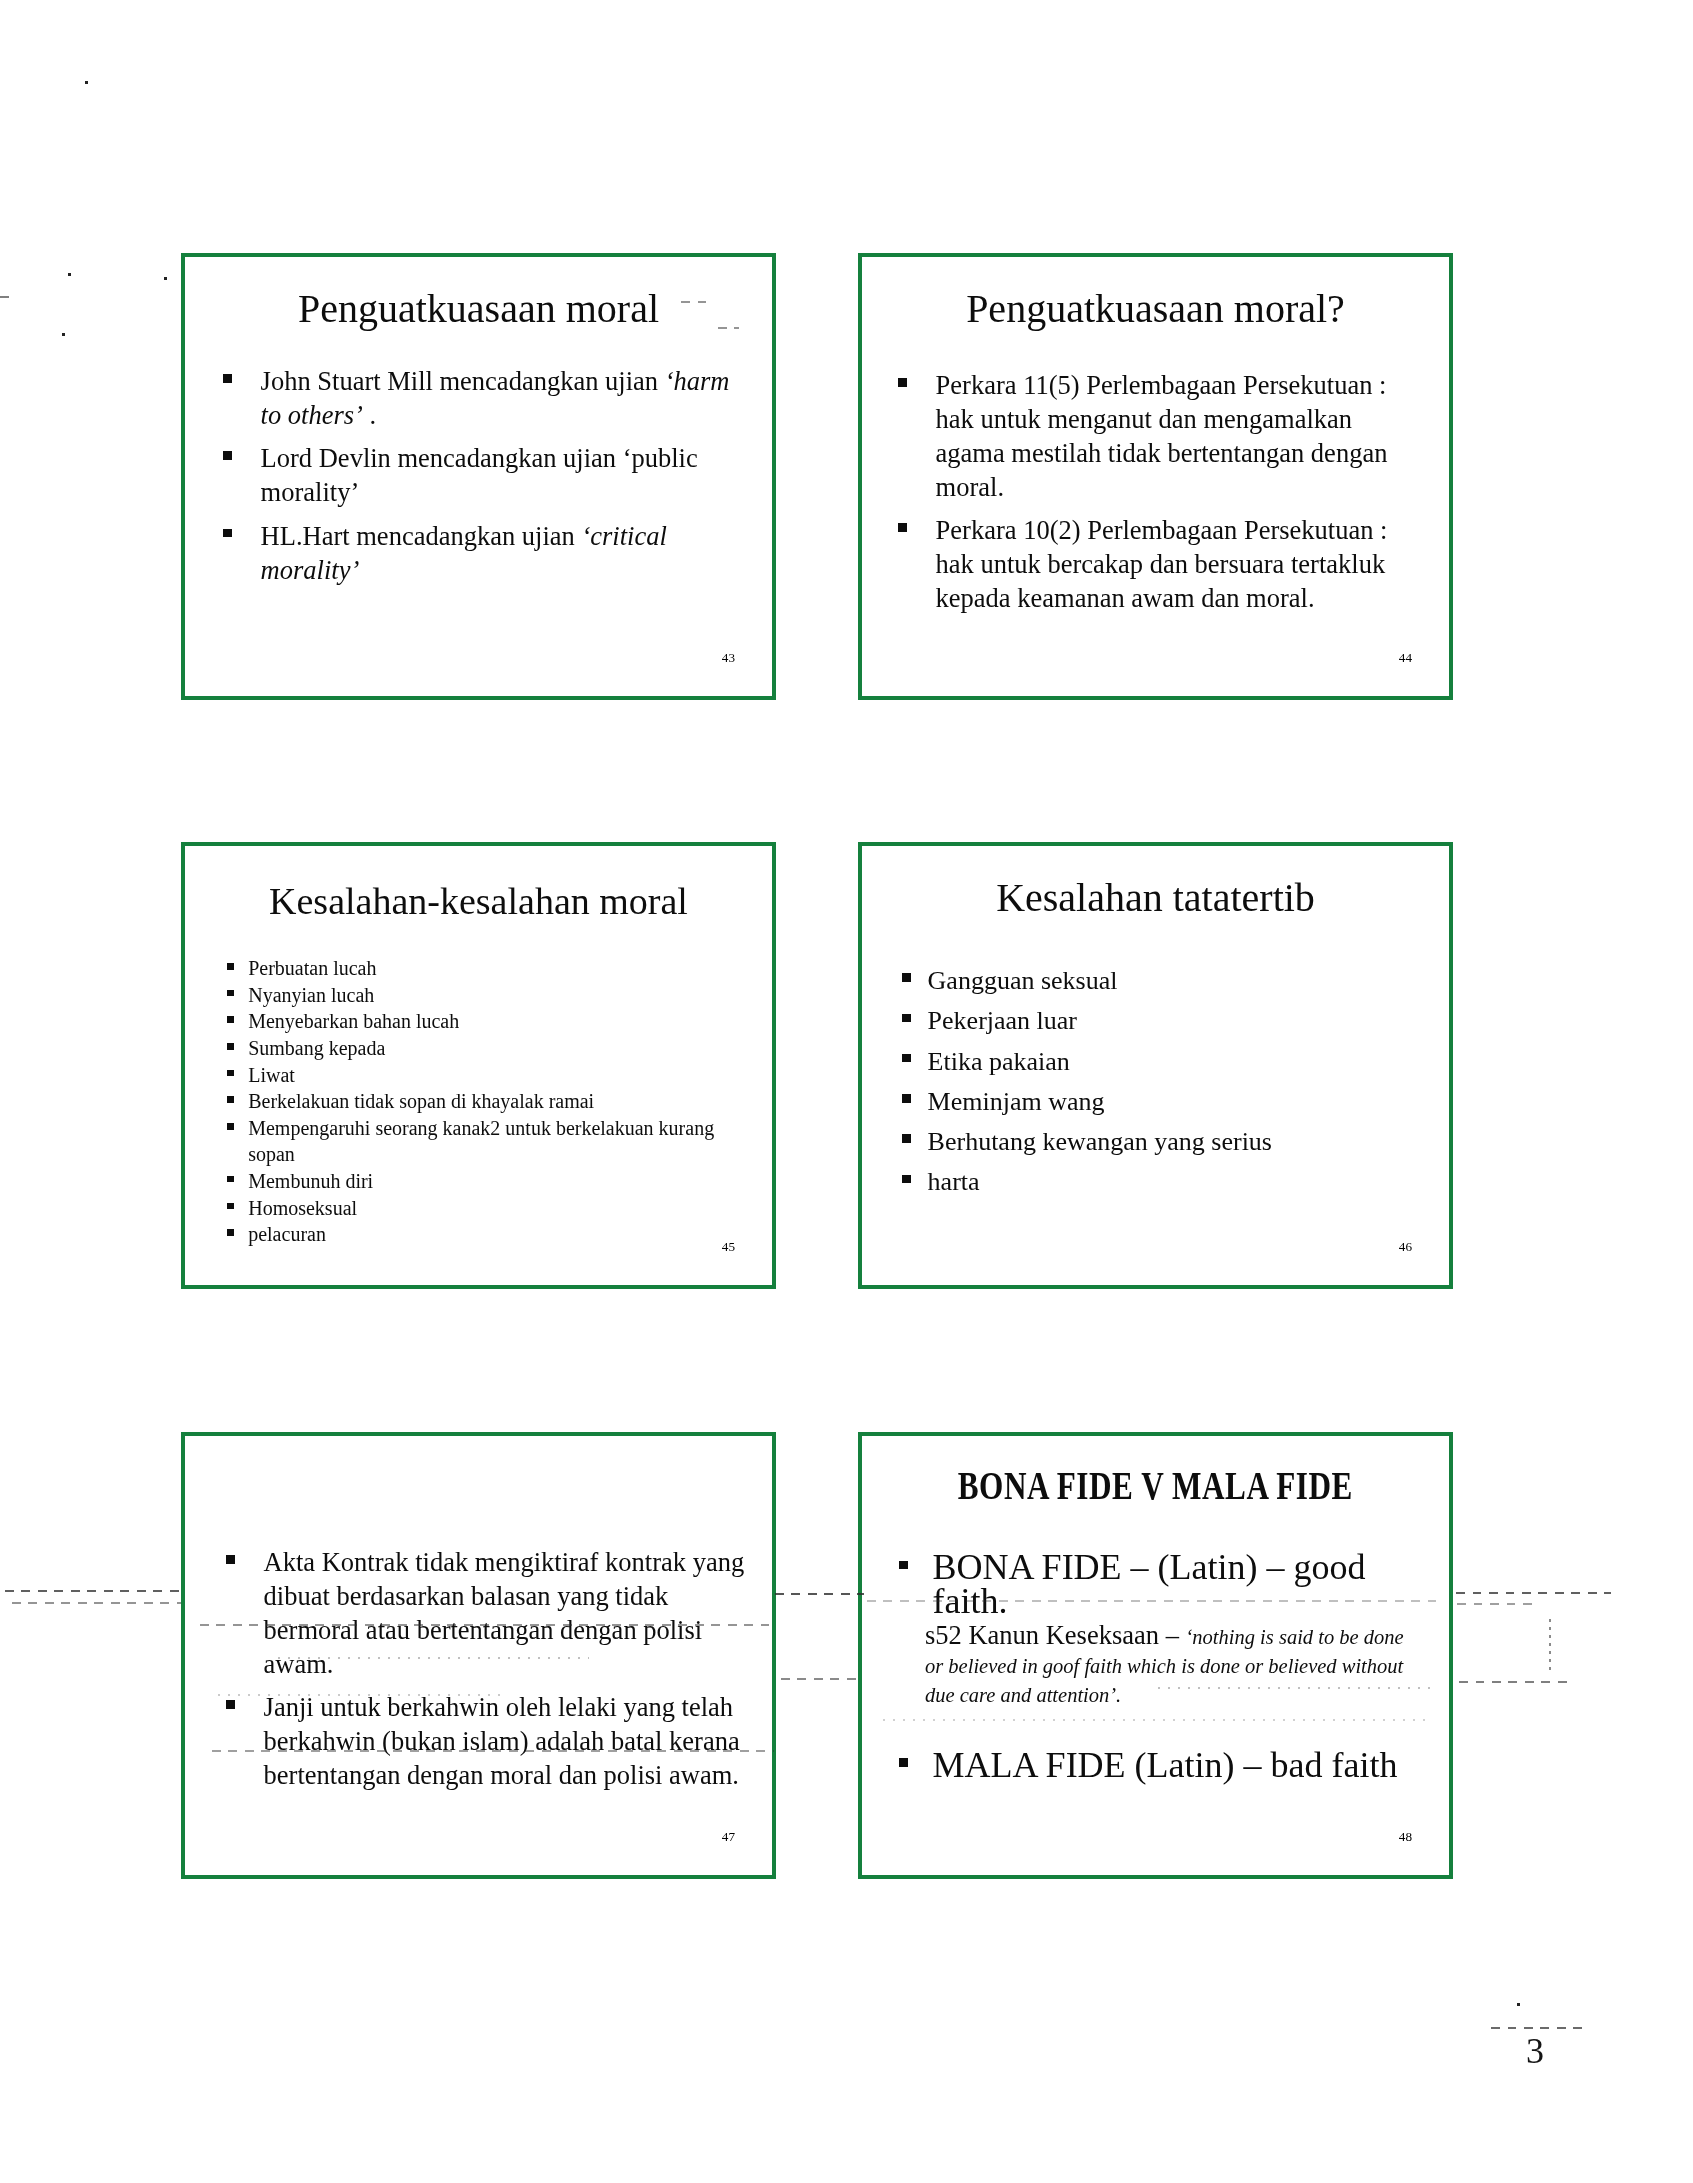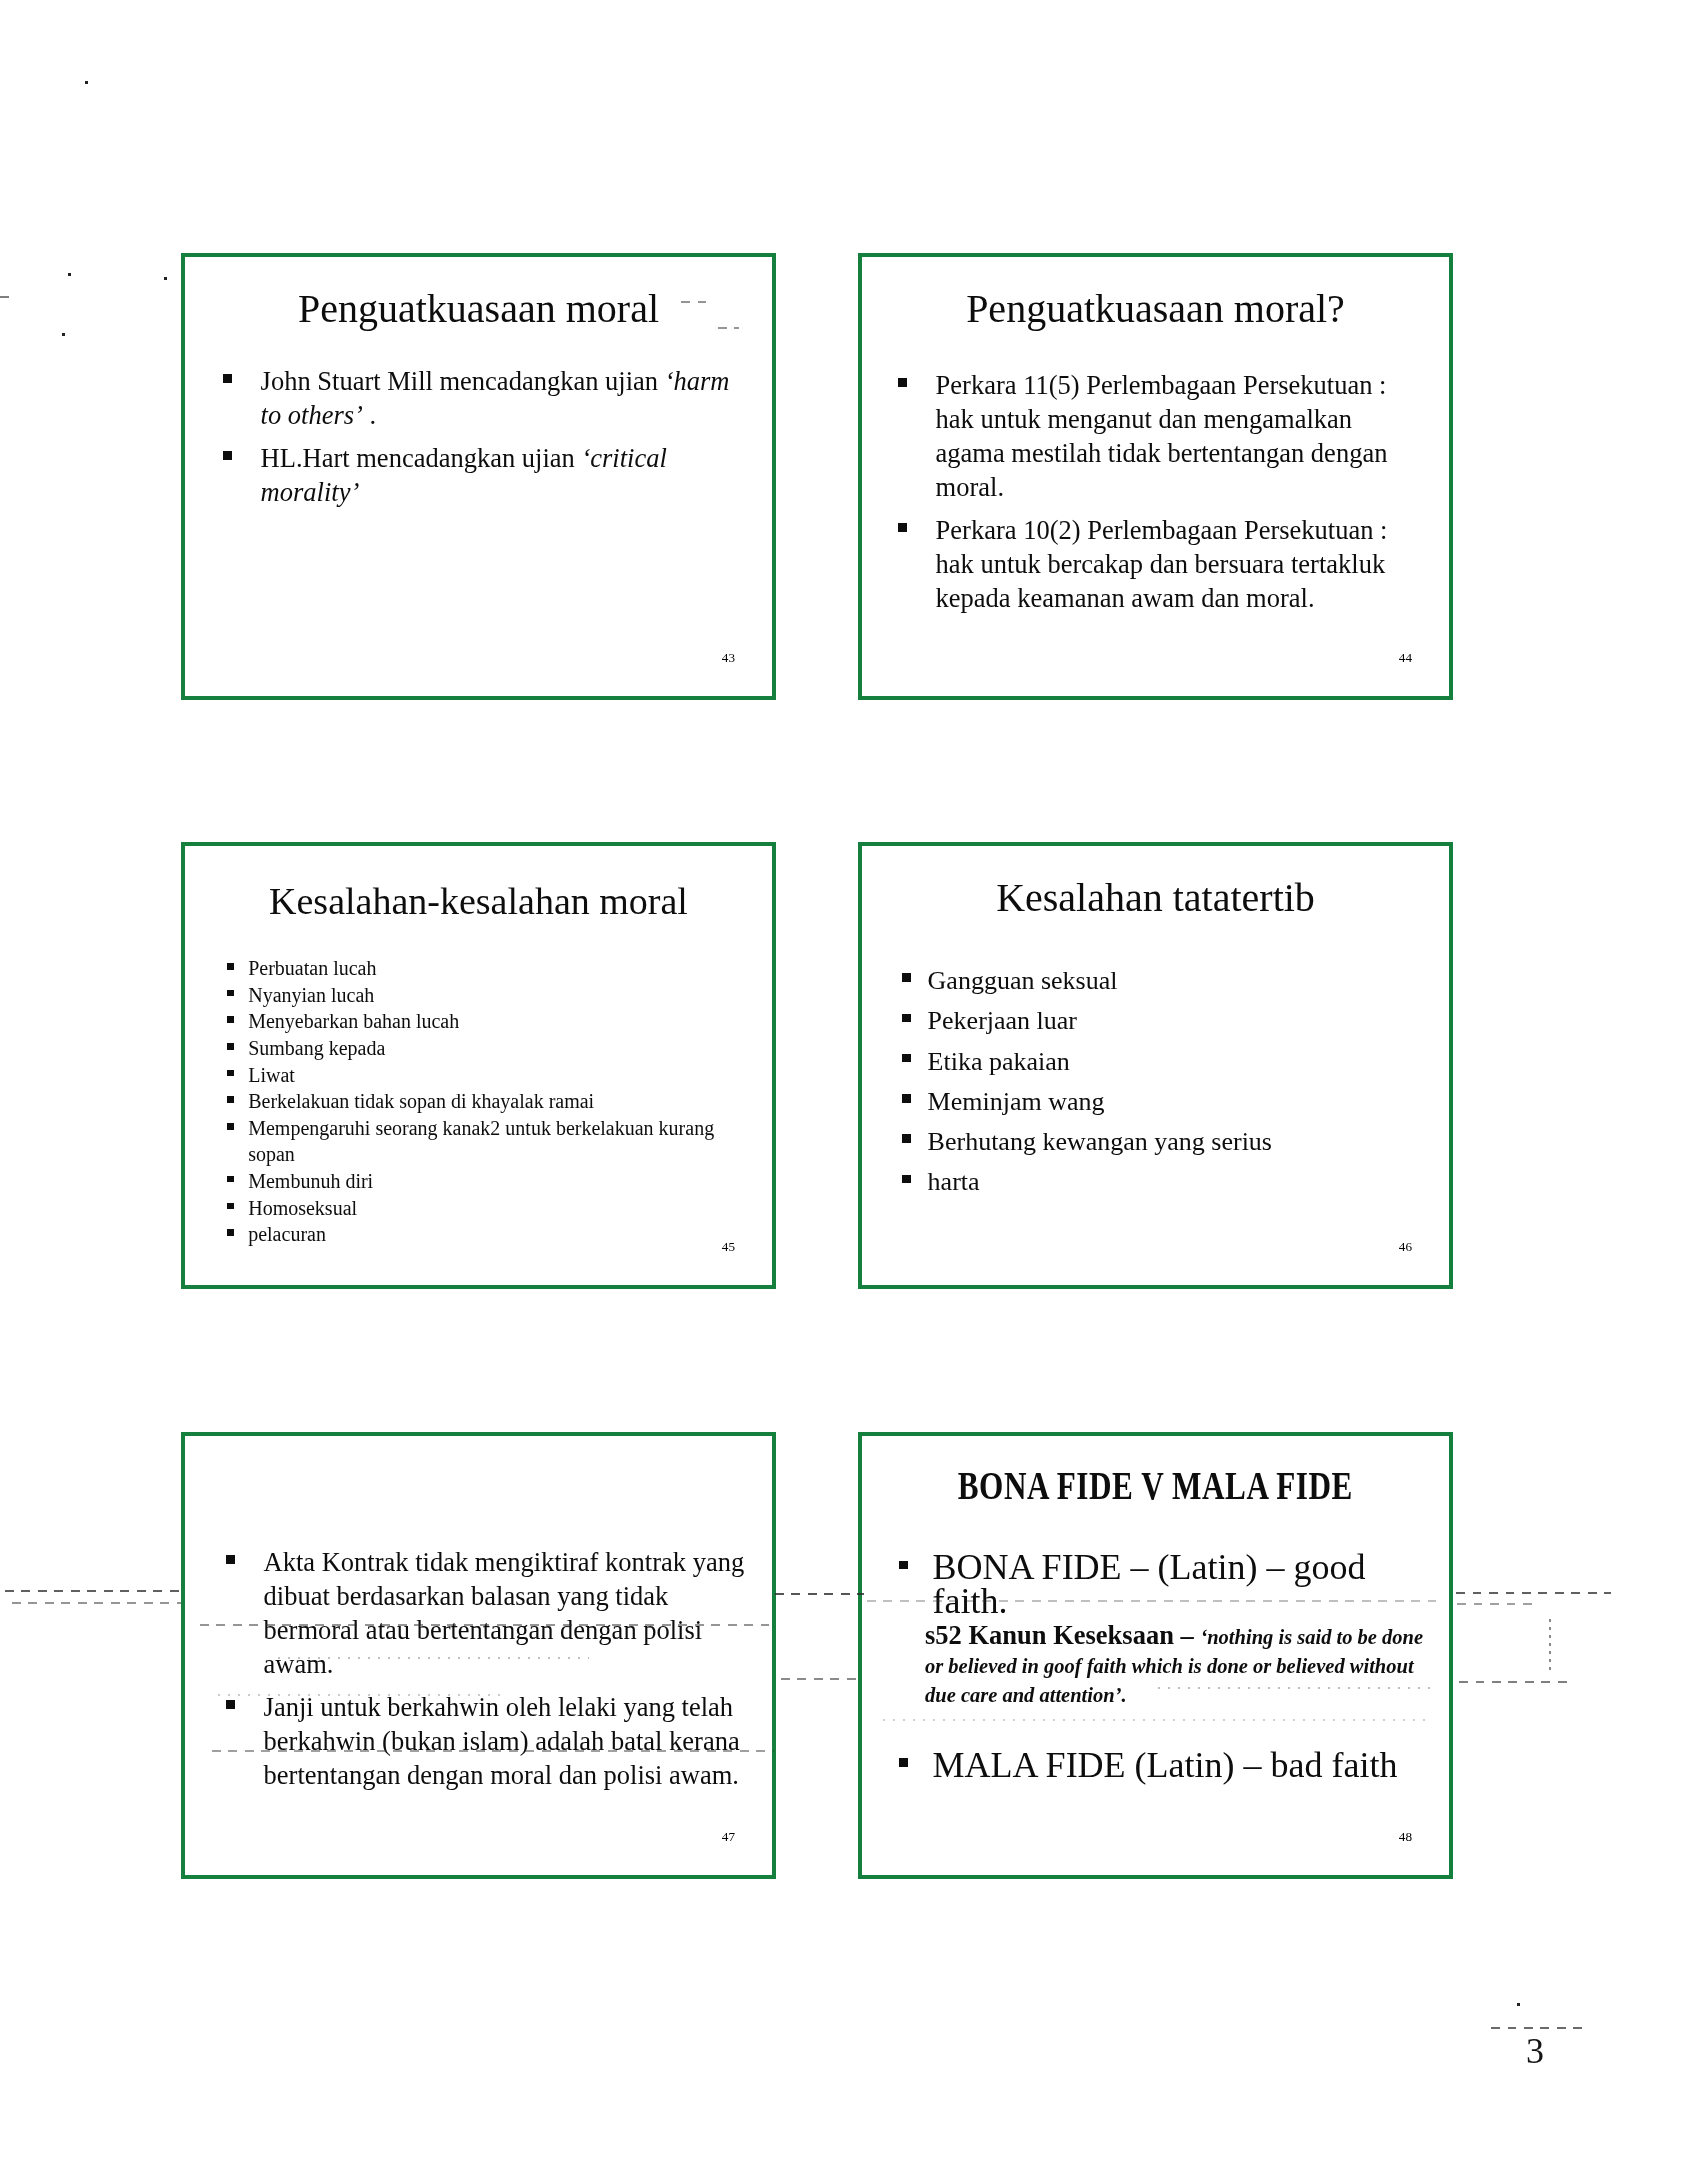--- a/index.html
+++ b/index.html
@@ -43,21 +43,21 @@
   .t{display:block;}
 
   #s1 .b,#s2 .b,#s5 .b{font-size:26.5px;line-height:34px;margin-bottom:9.3px;gap:12px;}
   #s3 .b{font-size:20px;line-height:26px;margin-bottom:0.7px;}
   #s3 .m{width:6.6px;height:6.6px;margin:8px 14.6px 0 0;}
   #s4 .b{font-size:26px;line-height:33px;margin-bottom:7.3px;}
   #s4 .m{margin-top:9.3px;}
   #s6 .b{font-size:36px;line-height:34px;font-weight:400;margin-bottom:2.6px;gap:8px;}
   #s6 .m{margin-top:10.6px;}
   #s6 .quote-line{
-    margin-left:26px;font-weight:700;font-size:20.5px;line-height:29px;
+    margin-left:26px;font-weight:400;font-size:20.5px;line-height:29px;
   }
   #s6 .quote-line .s52{font-size:26.5px;}
   #s6 .quote-line i{font-style:italic;}
   #s6 .mala{margin-top:38px;}
   i{font-style:italic;}
 
   .num{
     position:absolute;right:37px;bottom:30px;font-size:13.2px;color:#000000;
     font-family:"Liberation Serif", serif;
   }
@@ -76,20 +76,24 @@
 </style>
 </head>
 <body>
 
 <div class="slide" id="s1">
   <div class="title">Penguatkuasaan moral</div>
   <div class="body">
     <div class="b">
       <span class="m"></span>
       <span class="t"><span>John Stuart Mill mencadangkan ujian </span><i>‘harm to others’</i><span> .</span></span>
+    </div>
+    <div class="b">
+      <span class="m"></span>
+      <span class="t">Lord Devlin mencadangkan ujian ‘public morality’</span>
     </div>
     <div class="b">
       <span class="m"></span>
       <span class="t"><span>HL.Hart mencadangkan ujian </span><i>‘critical morality’</i></span>
     </div>
   </div>
   <div class="num">43</div>
 </div>
 
 <div class="slide" id="s2">

